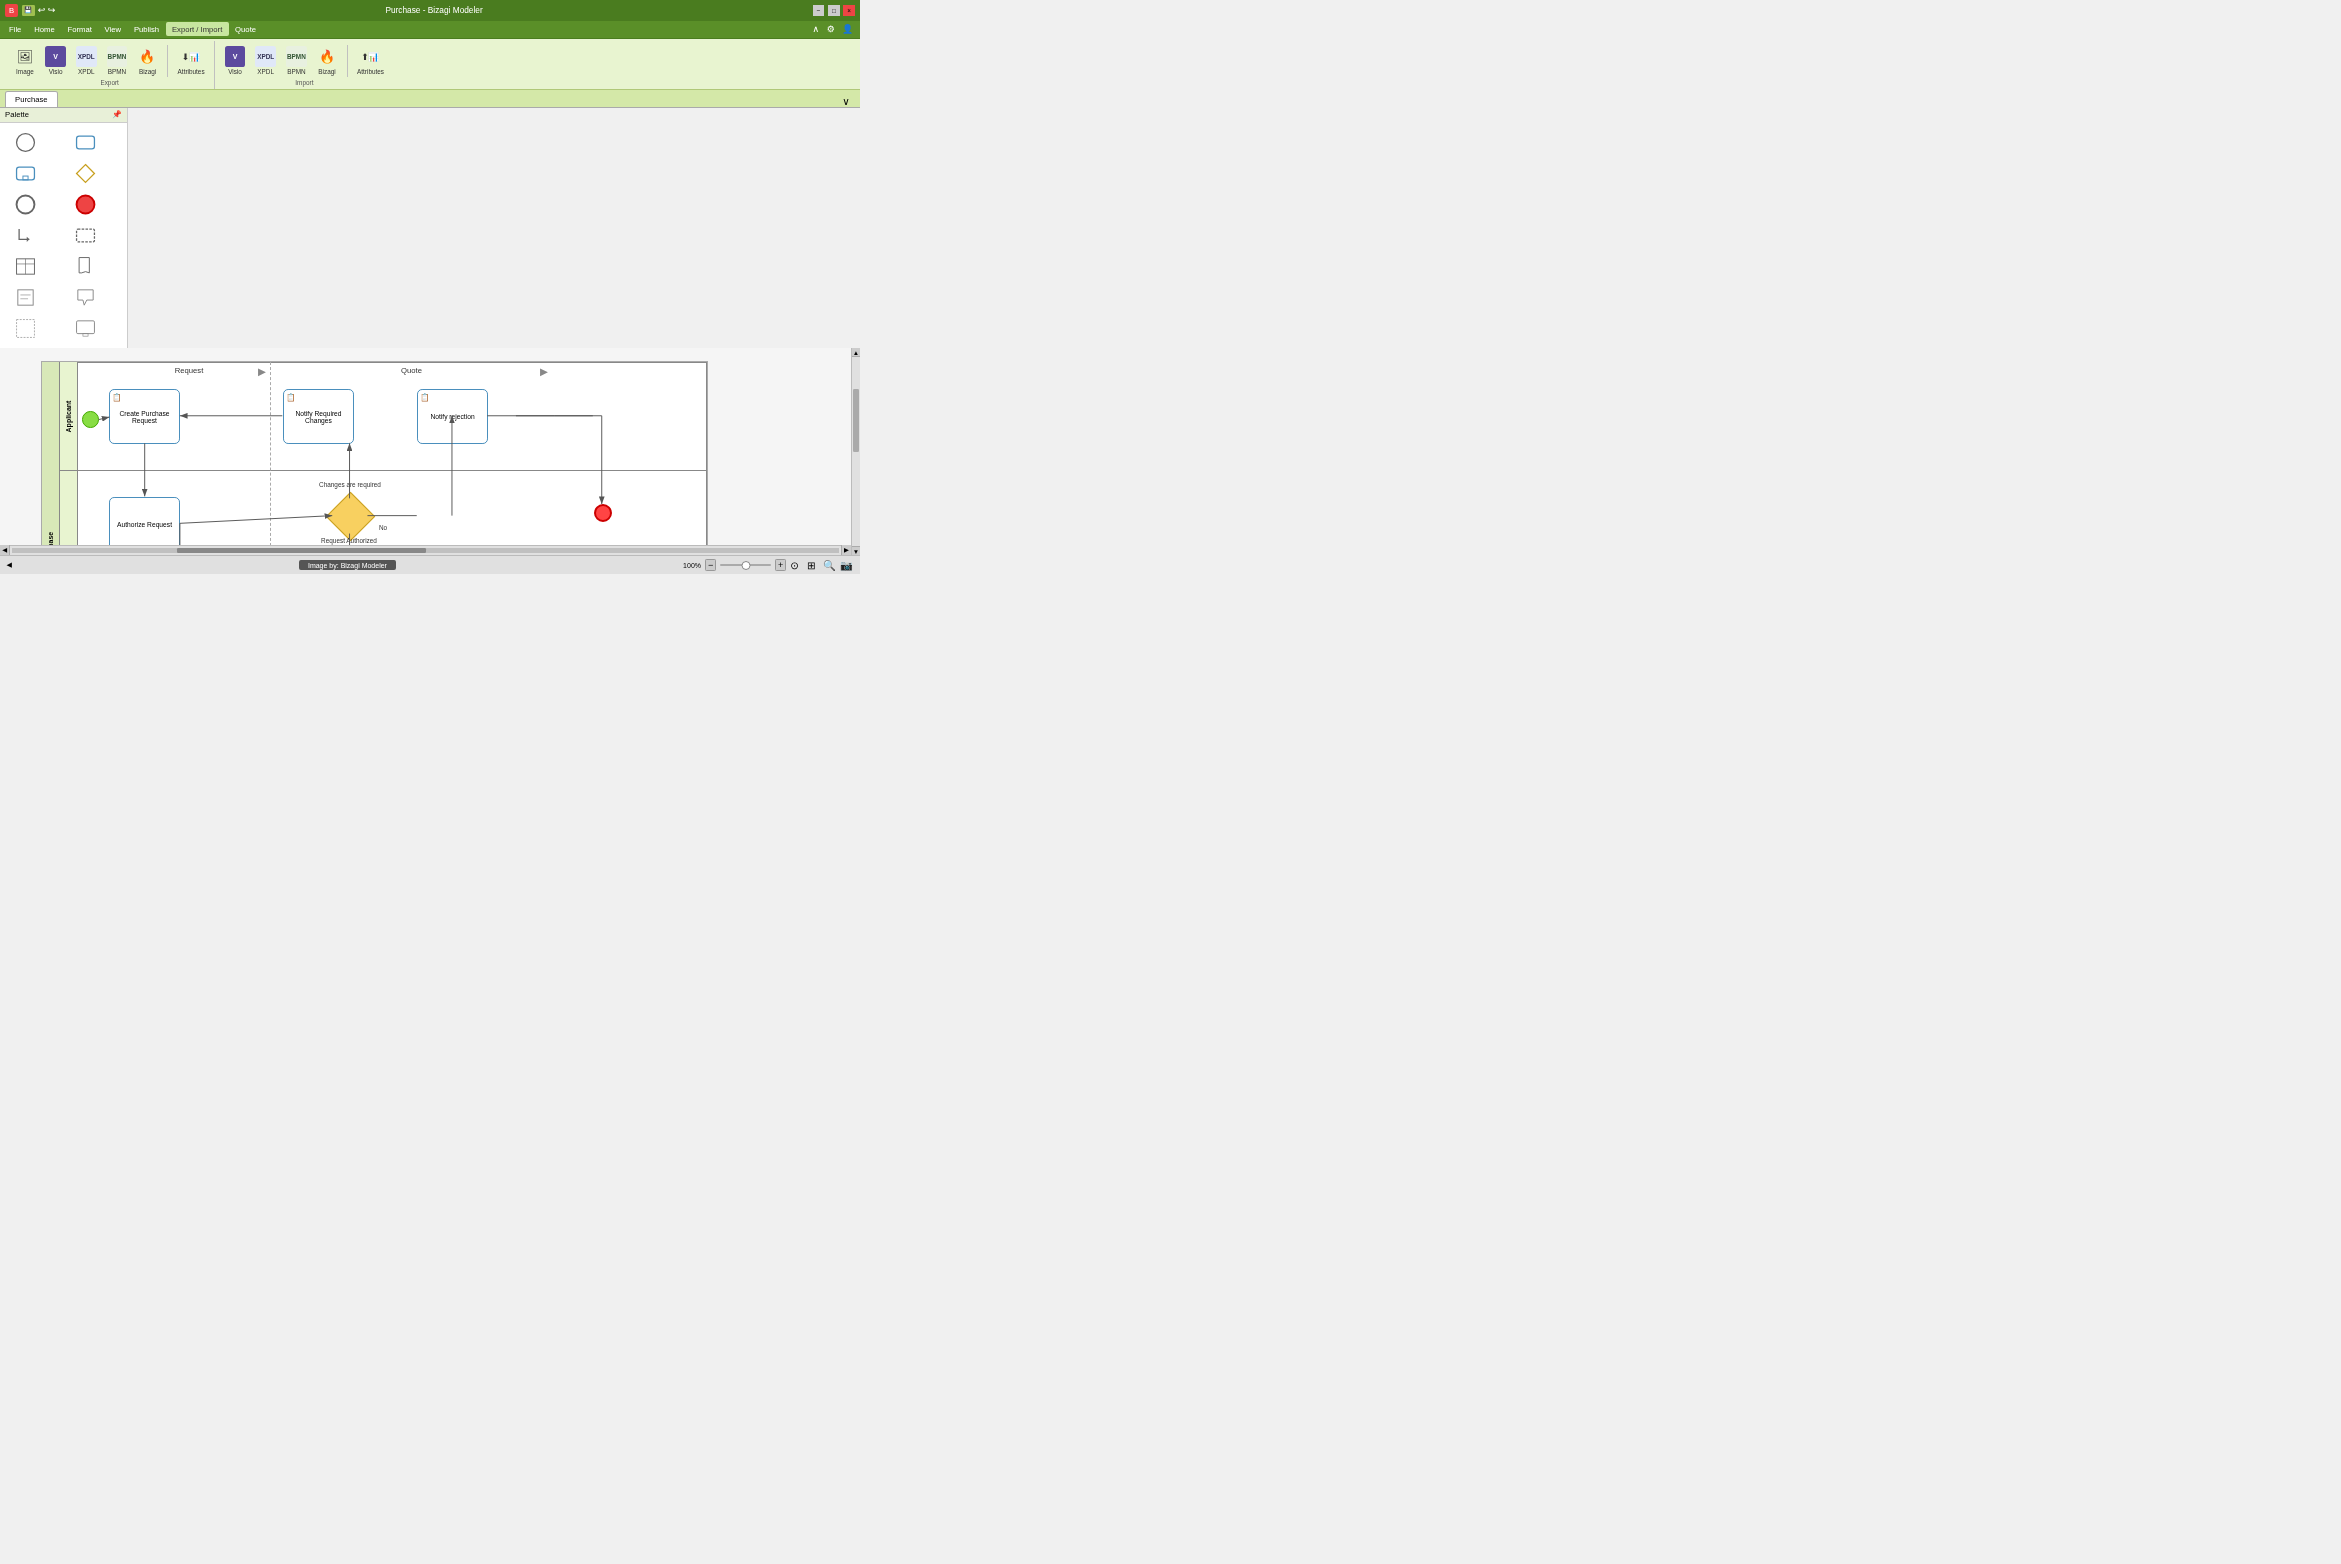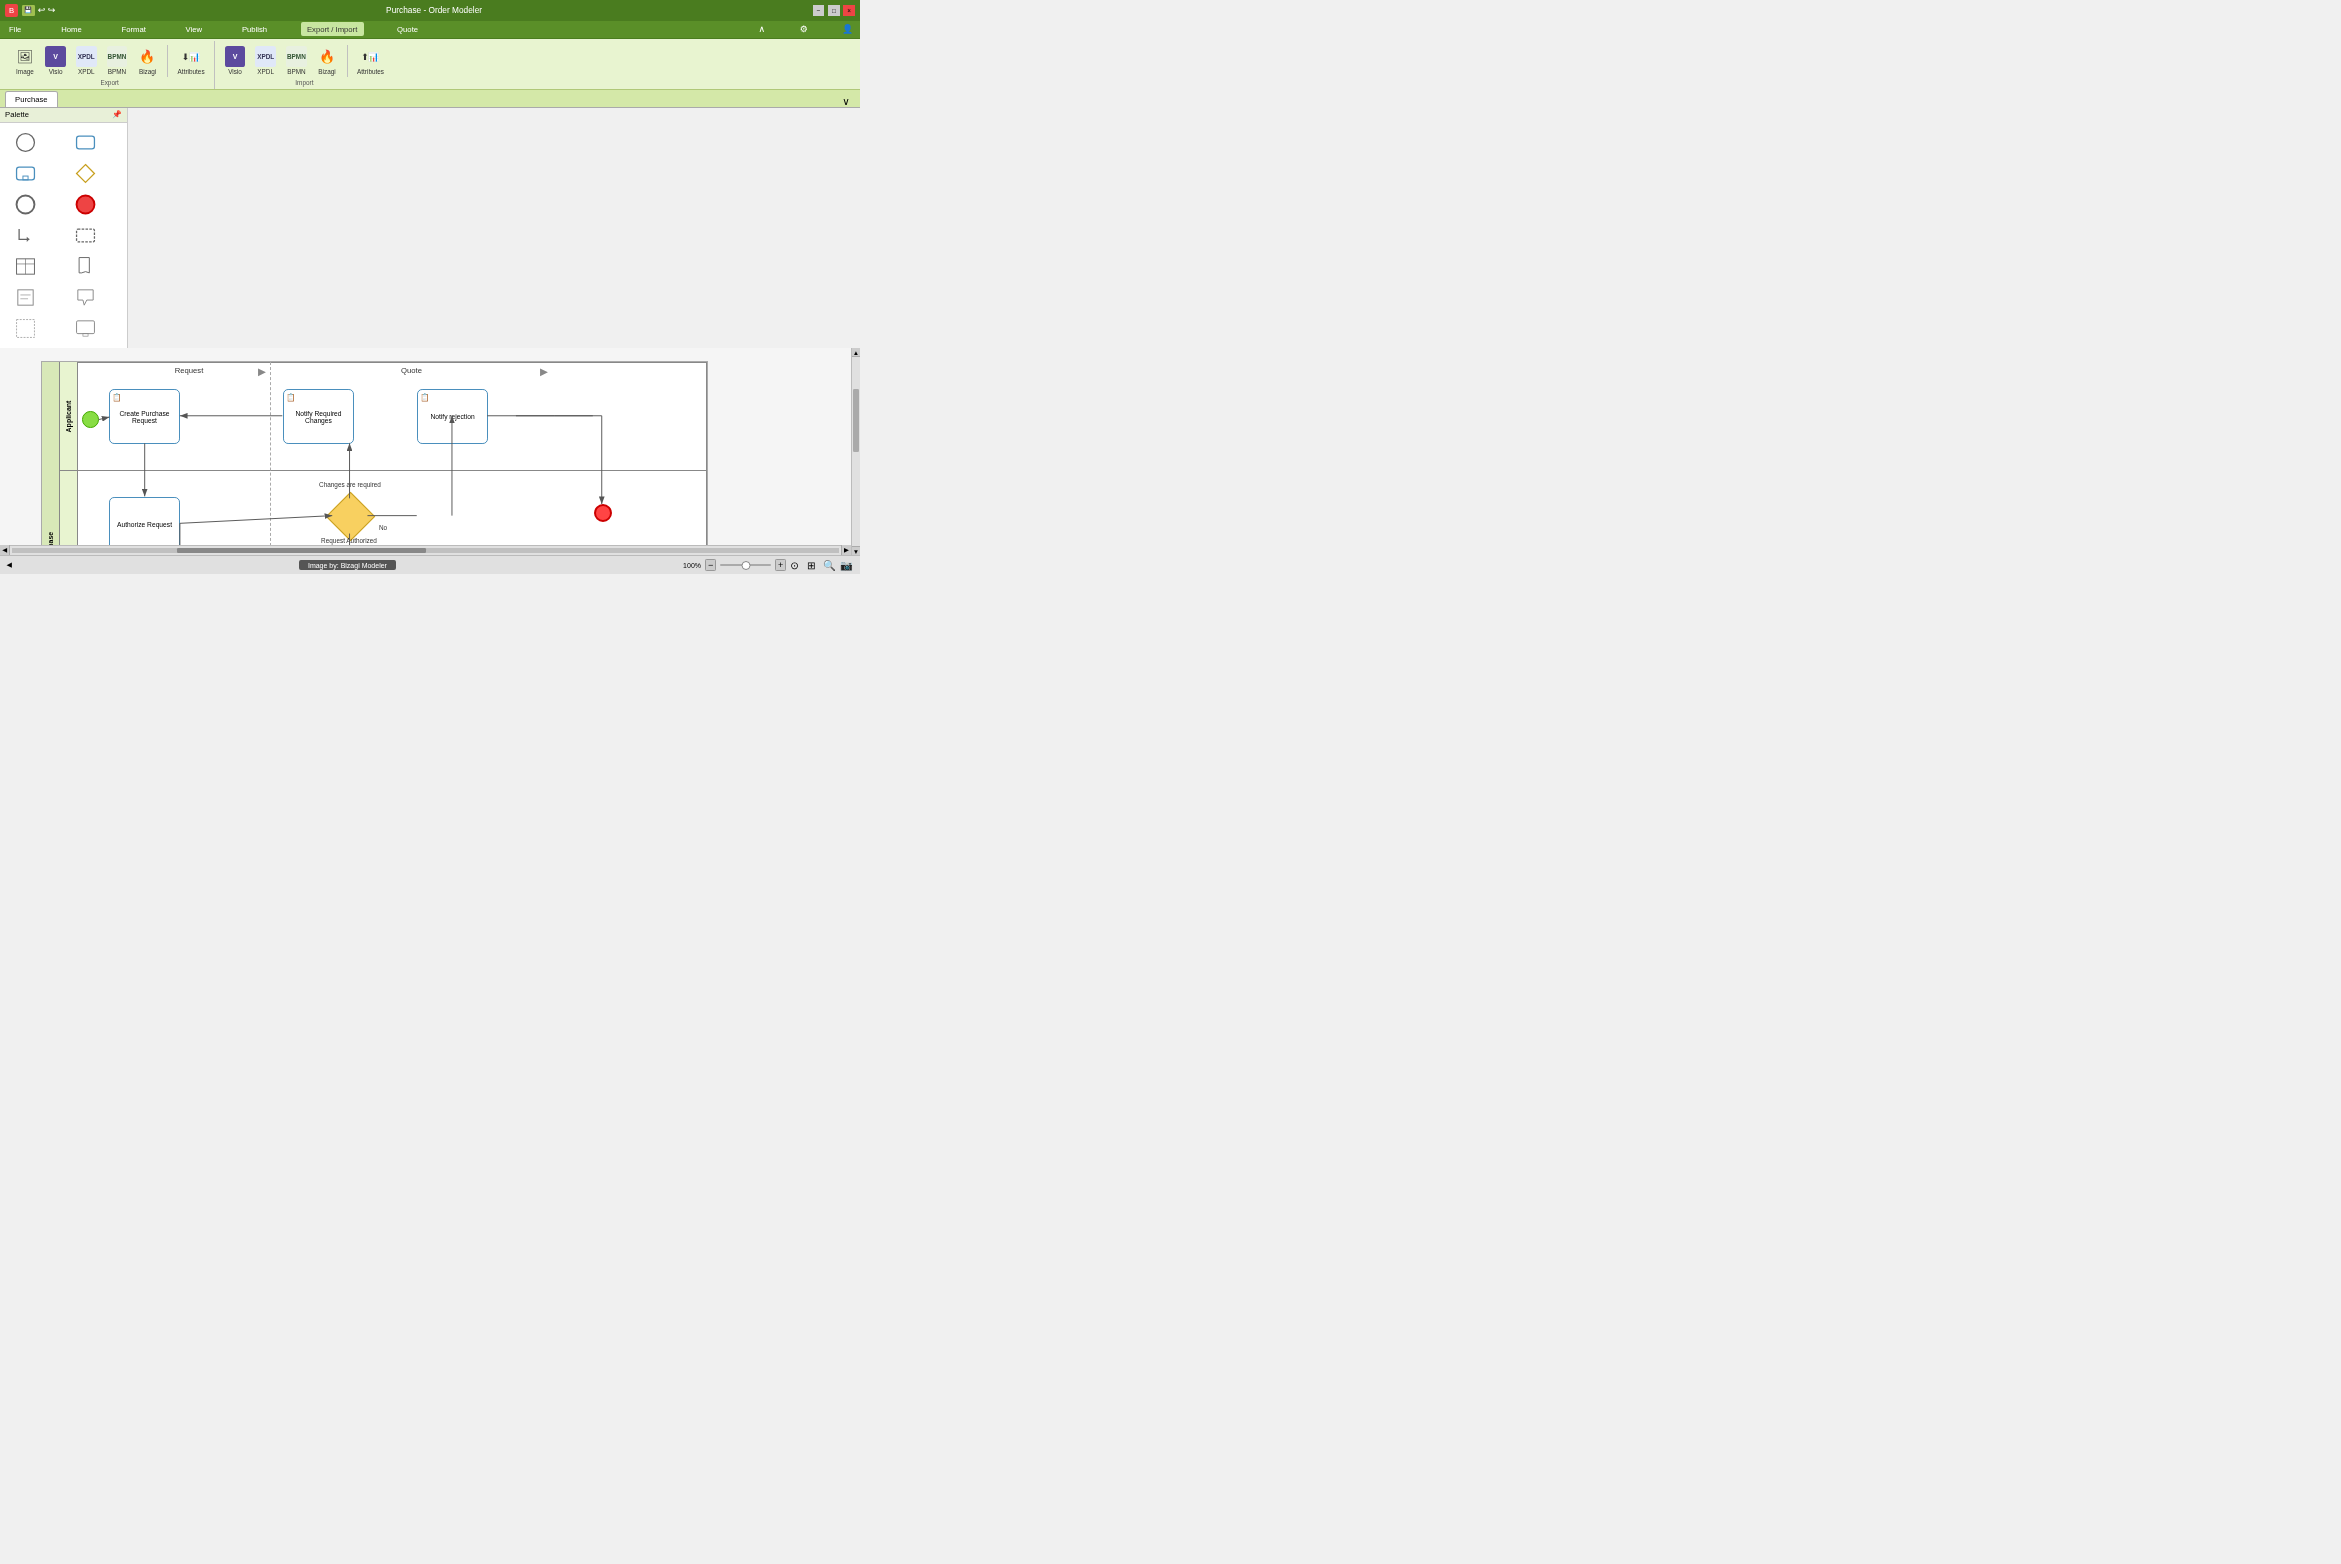--- a/index.html
+++ b/index.html
@@ -20,21 +20,20 @@
     #titlebar .win-btn { width: 11.5px; height: 11.5px; background: #ccc; border: none; cursor: pointer; font-size: 6.4px; display: flex; align-items: center; justify-content: center; }
 
     
     #menubar {
       background: #5a8f28;
       height: 18px;
       display: flex;
       align-items: center;
       padding: 0 2.6px;
       border-bottom: 0.6px solid #4a7c1f;
-      gap: 27px;
     }
     #menubar .menu-item {
       color: white;
       padding: 2.6px 6.4px;
       cursor: pointer;
       font-size: 7.7px;
       border-radius: 1.9px;
     }
     #menubar .menu-item.highlighted { background: #c8e6a0; color: #333; }
 
@@ -239,21 +238,21 @@
 
 <div id="titlebar">
   <div style="display:flex;align-items:center;gap:3.8px;">
     <div style="width:13px;height:13px;background:#e44;border-radius:1.9px;display:flex;align-items:center;justify-content:center;font-size:7.7px;color:white;">B</div>
     <div style="display:flex;gap:2.6px;">
       <button style="background:#a0c050;border:none;padding:1.3px 2.6px;border-radius:1.3px;font-size:6.4px;cursor:pointer;">💾</button>
       <button style="background:none;border:none;color:white;cursor:pointer;font-size:9px;">↩</button>
       <button style="background:none;border:none;color:white;cursor:pointer;font-size:9px;">↪</button>
     </div>
   </div>
-  <div class="title">Purchase - Order Modeler</div>
+  <div class="title">Purchase - Bizagi Modeler</div>
   <div class="win-controls">
     <button class="win-btn">−</button>
     <button class="win-btn">□</button>
     <button class="win-btn" style="background:#e44;">×</button>
   </div>
 </div>
 
 <div id="menubar">
   <div class="menu-item">File</div>
   <div class="menu-item">Home</div>

